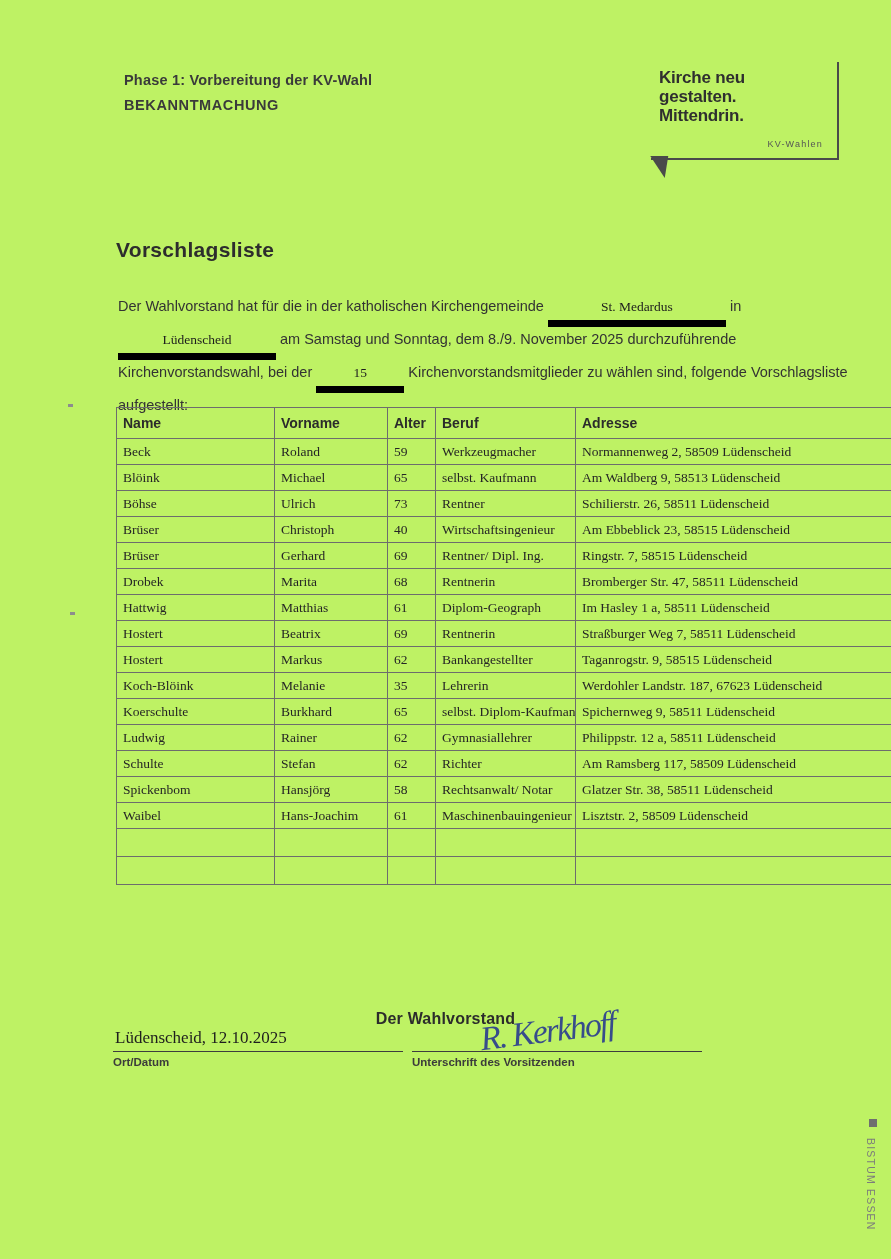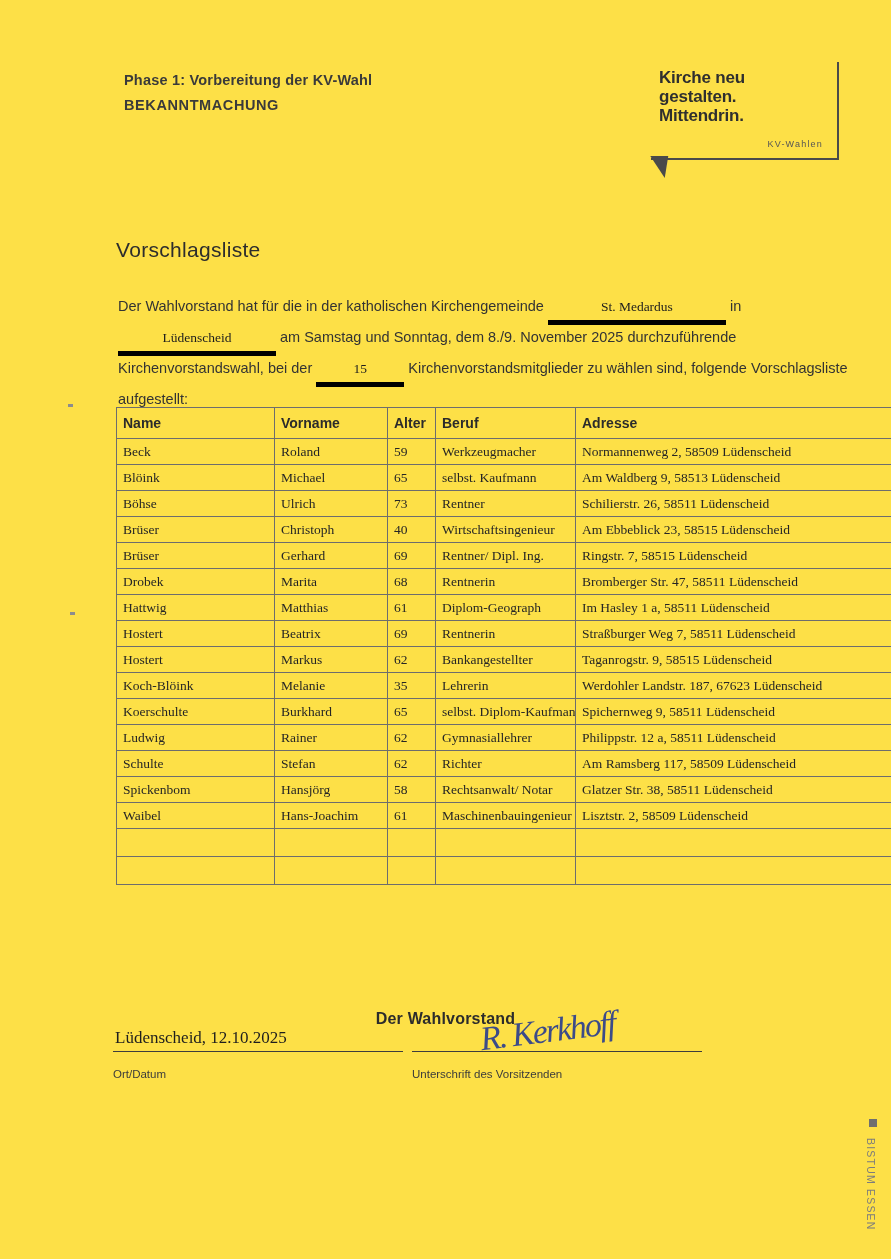--- a/index.html
+++ b/index.html
@@ -12,21 +12,21 @@
     height: 1259px;
     position: relative;
     font-family: "Liberation Sans", sans-serif;
     color: #2b2b2b;
     overflow: hidden;
   }
 
   .page {
     position: absolute;
     inset: 0;
-    background: #fde047;
+    background: #bef264;
   }
 
   
   .header {
     position: absolute;
     top: 72px;
     left: 124px;
     width: 700px;
   }
   .hdr-line1 {
@@ -86,40 +86,40 @@
     border-top: 22px solid #4a4a4a;
     transform: skewX(14deg);
   }
 
   
   .doc-title {
     position: absolute;
     top: 238px;
     left: 116px;
     font-size: 21px;
-    font-weight: normal;
+    font-weight: bold;
     color: #2d2d2d;
     letter-spacing: .3px;
   }
 
   
   .intro {
     position: absolute;
     top: 294px;
     left: 118px;
     width: 730px;
     font-size: 14.5px;
     line-height: 25px;
     color: #333;
   }
   .fill {
     font-family: "Liberation Serif", serif;
     font-size: 13.5px;
     color: #1d1d1d;
-    border-bottom: 5px solid #000000;
+    border-bottom: 7px solid #000000;
     padding: 0 4px 1px 4px;
     display: inline-block;
     text-align: center;
   }
   .fill.w-gemeinde { min-width: 170px; }
   .fill.w-ort { min-width: 150px; }
   .fill.w-anzahl { min-width: 80px; }
 
   
   .table-wrap {
@@ -196,23 +196,24 @@
     color: #1e1e1e;
     height: 20px;
     padding-left: 2px;
   }
   .sig-rule {
     border-bottom: 1px solid #3d3d3d;
     height: 1px;
     margin-top: 2px;
   }
   .sig-caption {
-    margin-top: 16px;
+    margin-top: 4px;
     font-size: 11.5px;
     color: #3b3b3b;
+    font-weight: bold;
   }
   .sig-mark {
     position: absolute;
     top: 1012px;
     left: 480px;
     font-family: "Liberation Serif", serif;
     font-size: 34px;
     color: #2c3f8f;
     transform: rotate(-7deg);
     font-style: italic;

